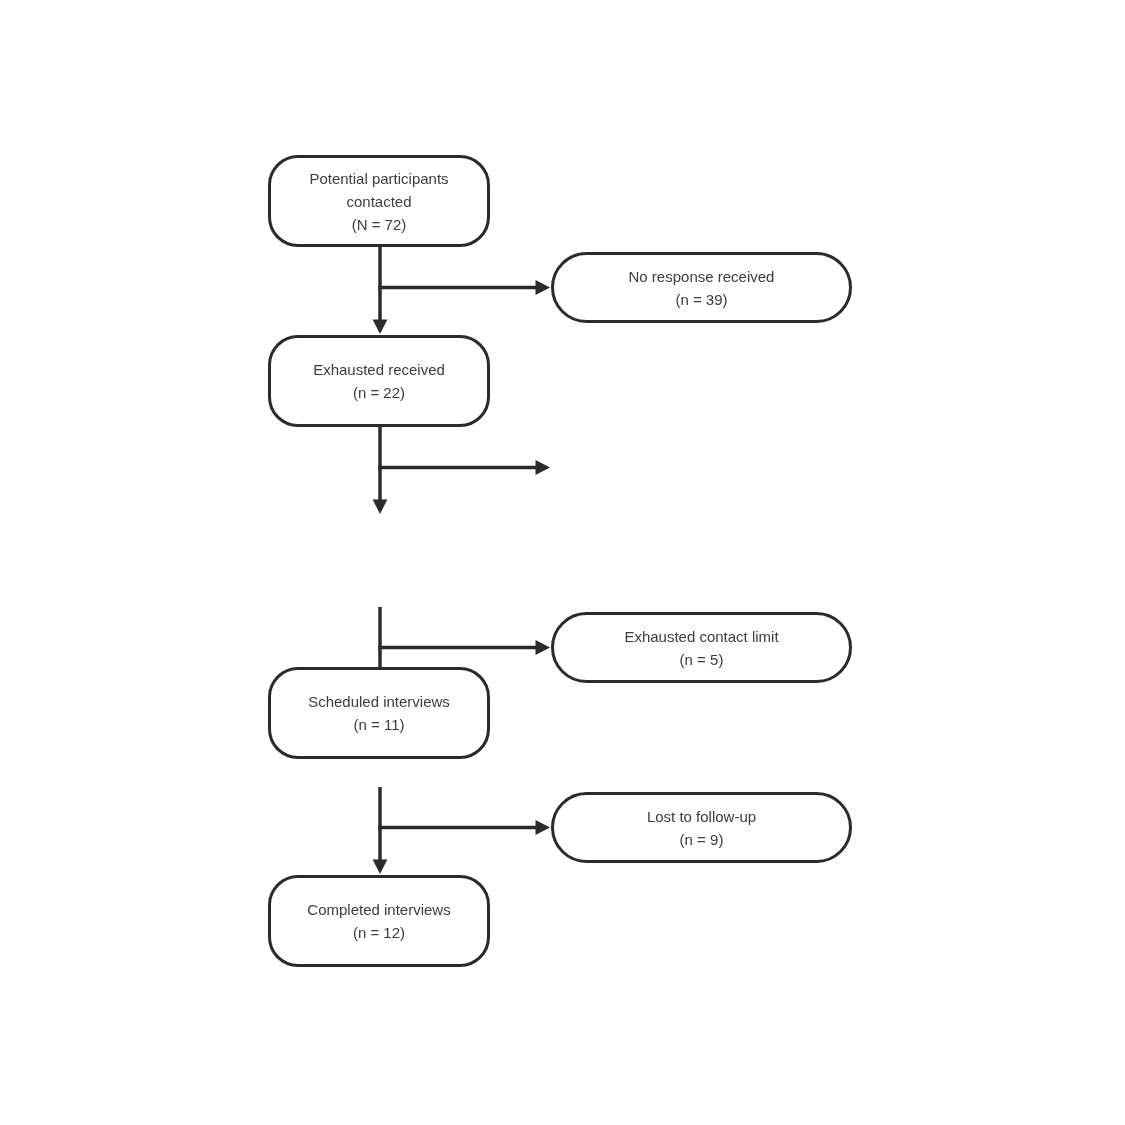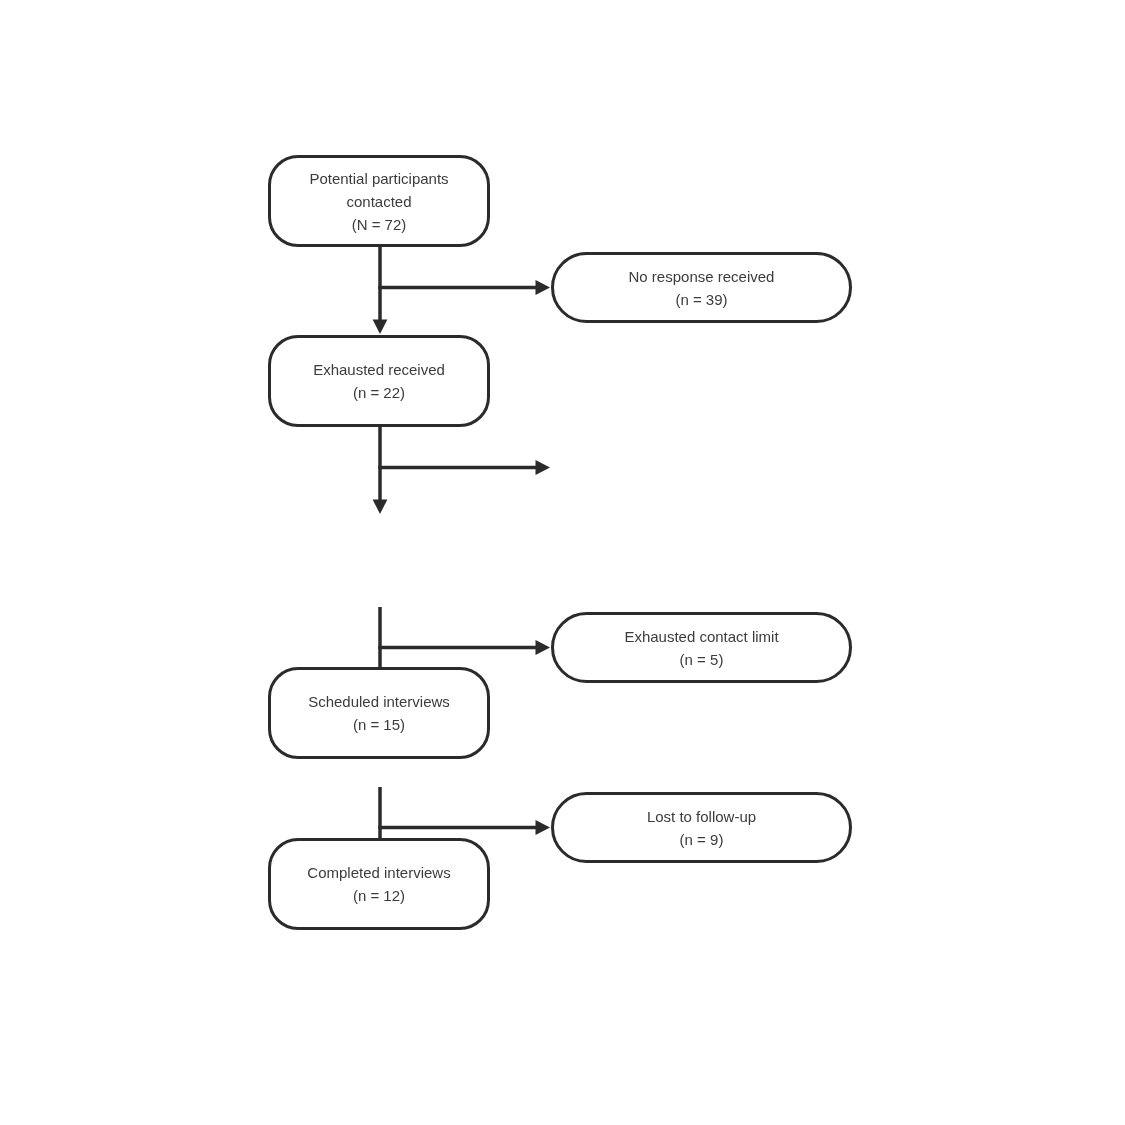--- a/index.html
+++ b/index.html
@@ -103,24 +103,24 @@
   </div>
 
   <div class="flow-box main-box" style="top:335px">
     <div>Exhausted received</div>
     <div>(n = 22)</div>
   </div>
 
 
   <div class="flow-box main-box" style="top:667px">
     <div>Scheduled interviews</div>
-    <div>(n = 15)</div>
+    <div>(n = 11)</div>
   </div>
 
-  <div class="flow-box main-box" style="top:838px">
+  <div class="flow-box main-box" style="top:875px">
     <div>Completed interviews</div>
     <div>(n = 12)</div>
   </div>
 
   <div class="flow-box side-box" style="top:252px">
     <div>No response received</div>
     <div>(n = 39)</div>
   </div>
 
 

